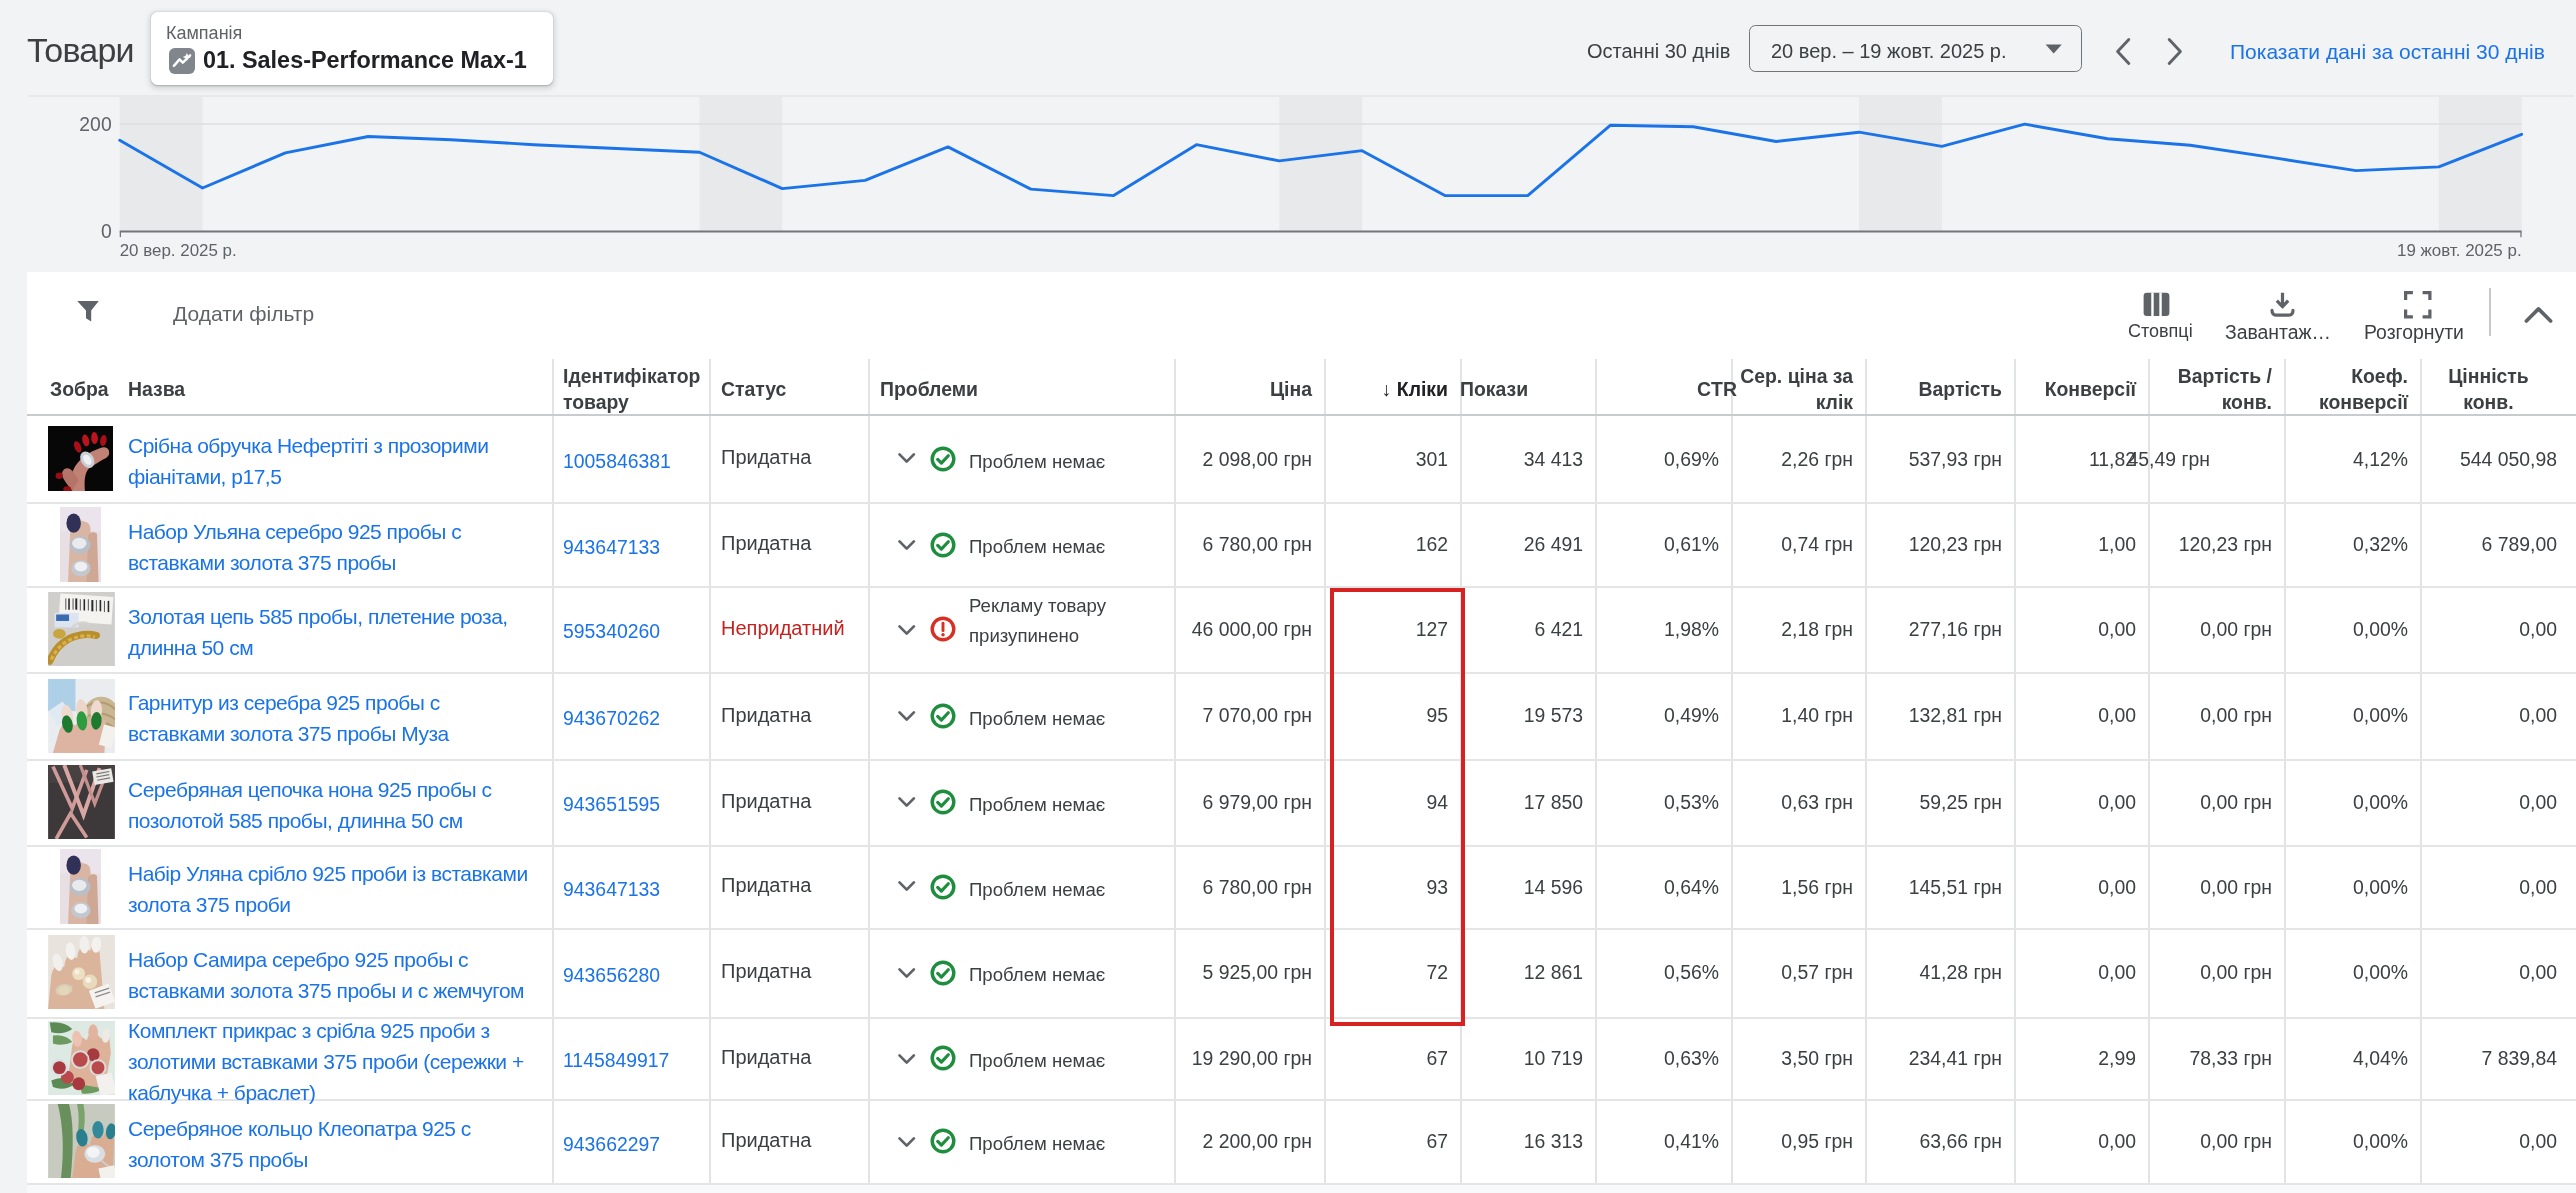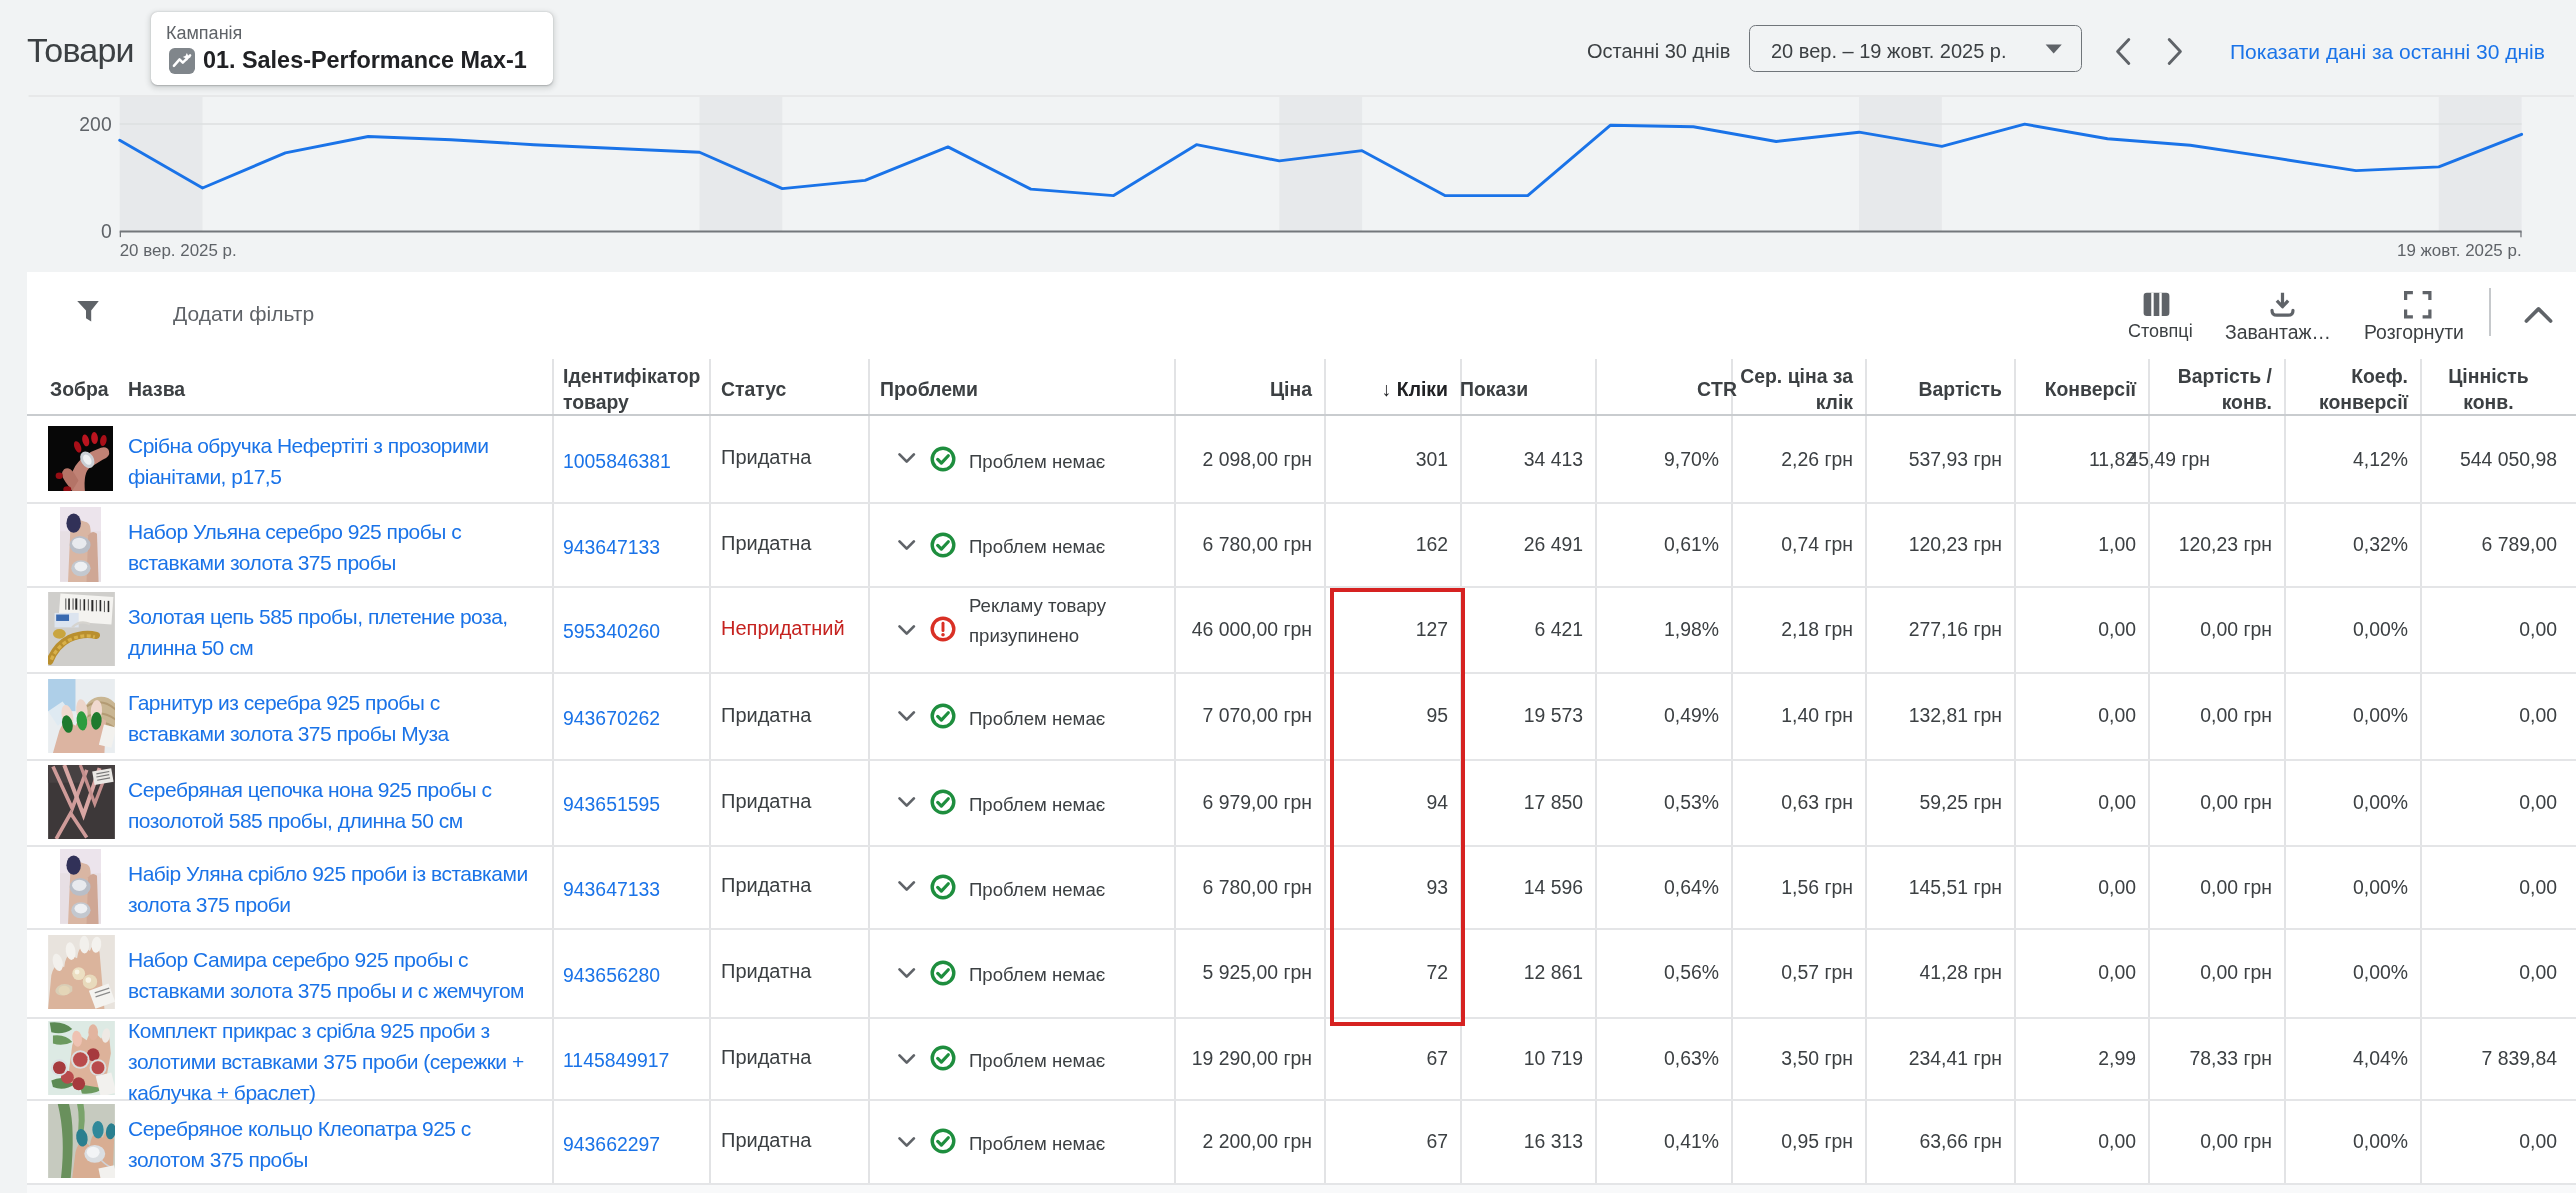--- a/index.html
+++ b/index.html
@@ -155,21 +155,21 @@
     <polyline points="3,3 12,12 21,3" fill="none" stroke="#5f6368" stroke-width="3.4" stroke-linejoin="round" stroke-linecap="round"></polyline>
   </svg>
 <svg class="abs" style="left:930px;top:446px" width="26" height="26" viewBox="0 0 32 32">
     <circle cx="16" cy="16" r="13.3" fill="none" stroke="#1e8e3e" stroke-width="4.2"></circle>
     <polyline points="9.5,16.5 14,21 22.5,12" fill="none" stroke="#1e8e3e" stroke-width="4" stroke-linecap="round" stroke-linejoin="round"></polyline>
   </svg>
 <div class="abs pr" style="left:969px;top:447px">Проблем немає</div>
 <div class="abs num" style="left:1102px;top:448px;width:210px">2 098,00 грн</div>
 <div class="abs num" style="left:1238px;top:448px;width:210px">301</div>
 <div class="abs num" style="left:1373px;top:448px;width:210px">34 413</div>
-<div class="abs num" style="left:1509px;top:448px;width:210px">9,70%</div>
+<div class="abs num" style="left:1509px;top:448px;width:210px">0,69%</div>
 <div class="abs num" style="left:1643px;top:448px;width:210px">2,26 грн</div>
 <div class="abs num" style="left:1792px;top:448px;width:210px">537,93 грн</div>
 <div class="abs num" style="left:1926px;top:448px;width:210px">11,82</div>
 <div class="abs num" style="left:2000px;top:448px;width:210px">45,49 грн</div>
 <div class="abs num" style="left:2198px;top:448px;width:210px">4,12%</div>
 <div class="abs num" style="left:2347px;top:448px;width:210px">544 050,98</div>
 <svg class="abs" style="left:60px;top:507px" width="41" height="75" viewBox="0 0 51 93">
     <rect width="51" height="93" fill="#e7dfe4"></rect>
 <rect x="0" y="0" width="51" height="30" fill="#ece4ec"></rect>
 <path d="M10 93 L13 25 Q15 14 22 15 L30 18 Q38 19 38 28 L40 93 Z" fill="#d9b6a3"></path>

